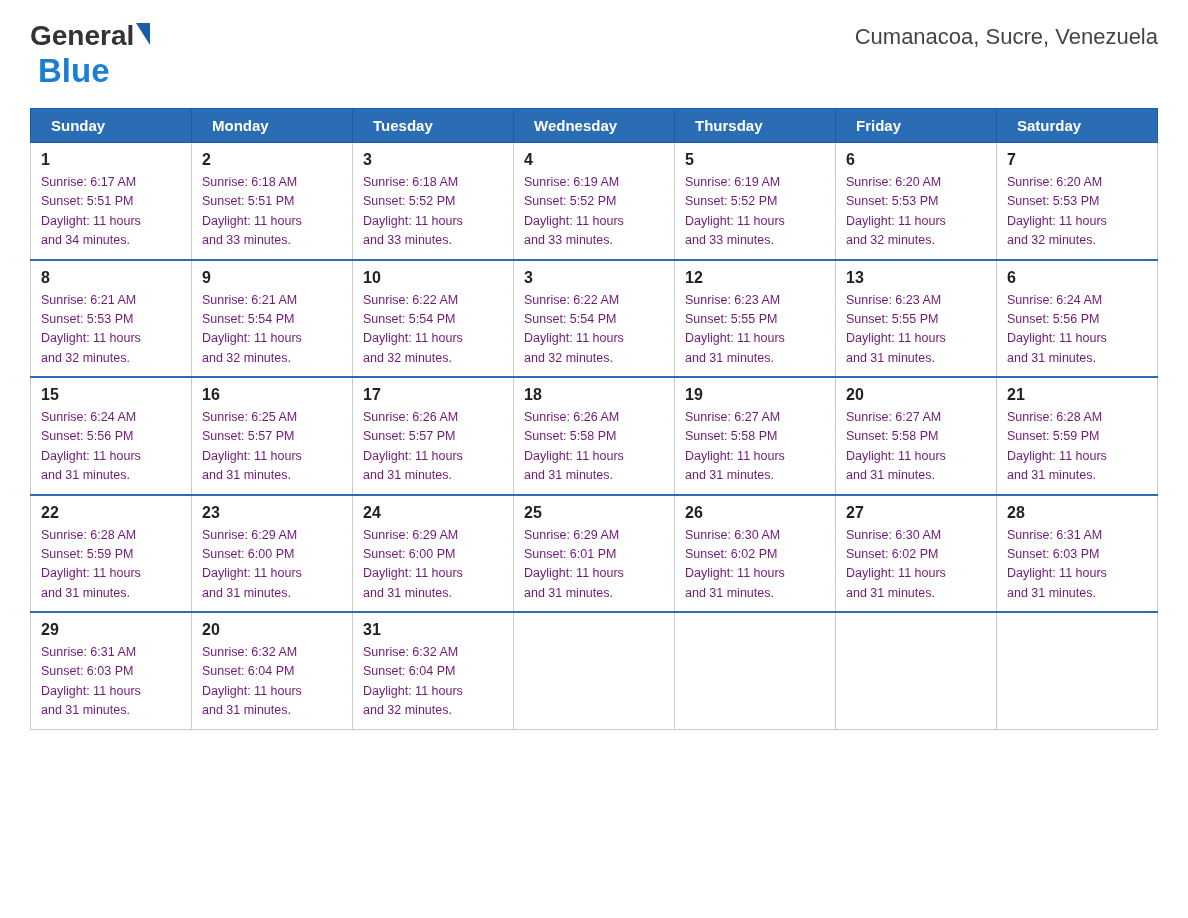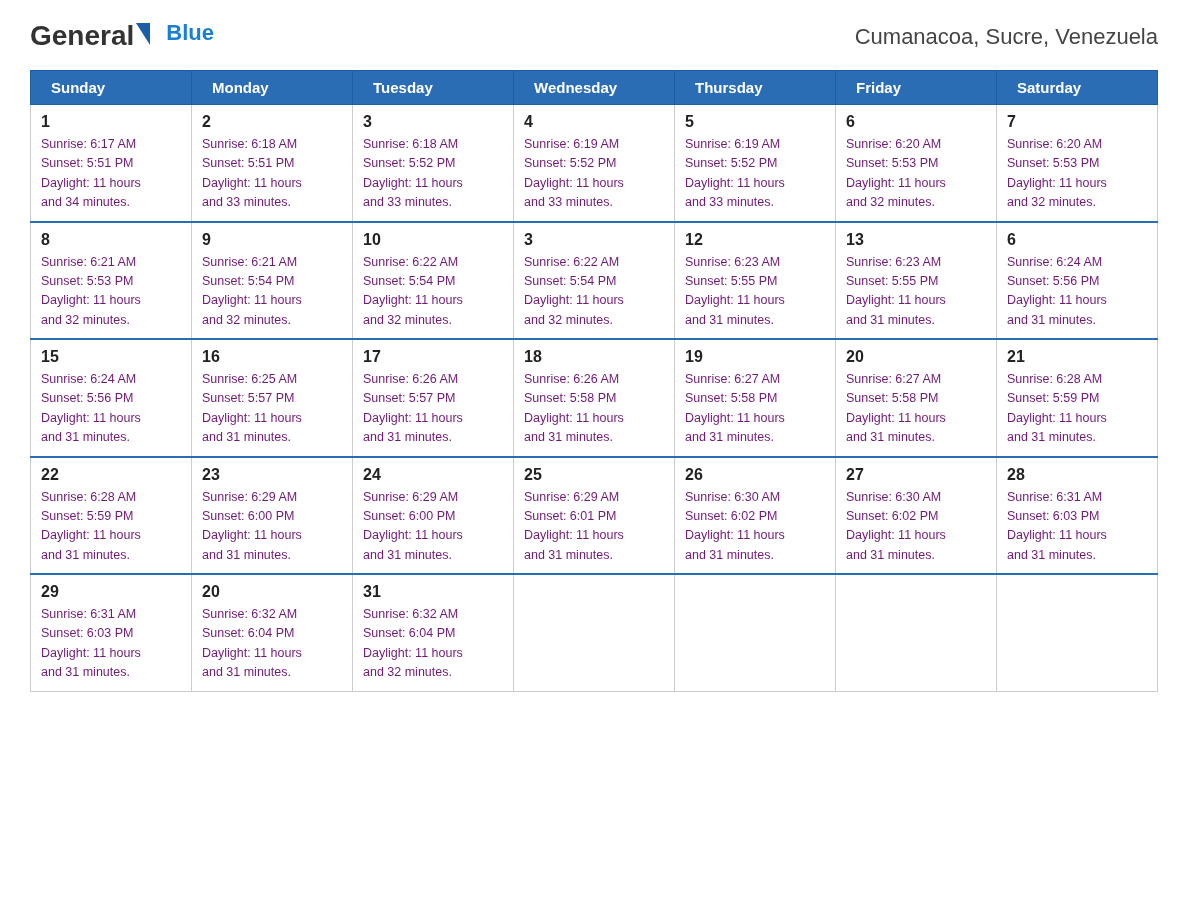--- a/index.html
+++ b/index.html
@@ -11,20 +11,21 @@
       padding: 20px 30px;
     }
     .header {
       display: flex;
       justify-content: space-between;
       align-items: flex-start;
       margin-bottom: 18px;
     }
     .logo {
       display: flex;
+      flex-direction: column;
       align-items: flex-start;
     }
     .logo-text {
       display: flex;
       align-items: center;
     }
     .logo-general {
       font-size: 28px;
       font-weight: bold;
       color: #333;
@@ -36,24 +37,24 @@
     .logo-arrow {
       width: 0;
       height: 0;
       border-left: 14px solid transparent;
       border-right: 0px solid transparent;
       border-top: 22px solid #1a5ea8;
       margin-left: 2px;
       margin-bottom: 4px;
     }
     .logo-blue {
-      font-size: 22px;
+      font-size: 33px;
       font-weight: bold;
       color: #1a7fd4;
-      margin-left: 12px;
+      margin-left: 4px;
     }
     .title-section {
       text-align: right;
     }
     .month-title {
       font-size: 52px;
       font-weight: bold;
       color: #222;
       line-height: 1.1;
     }

